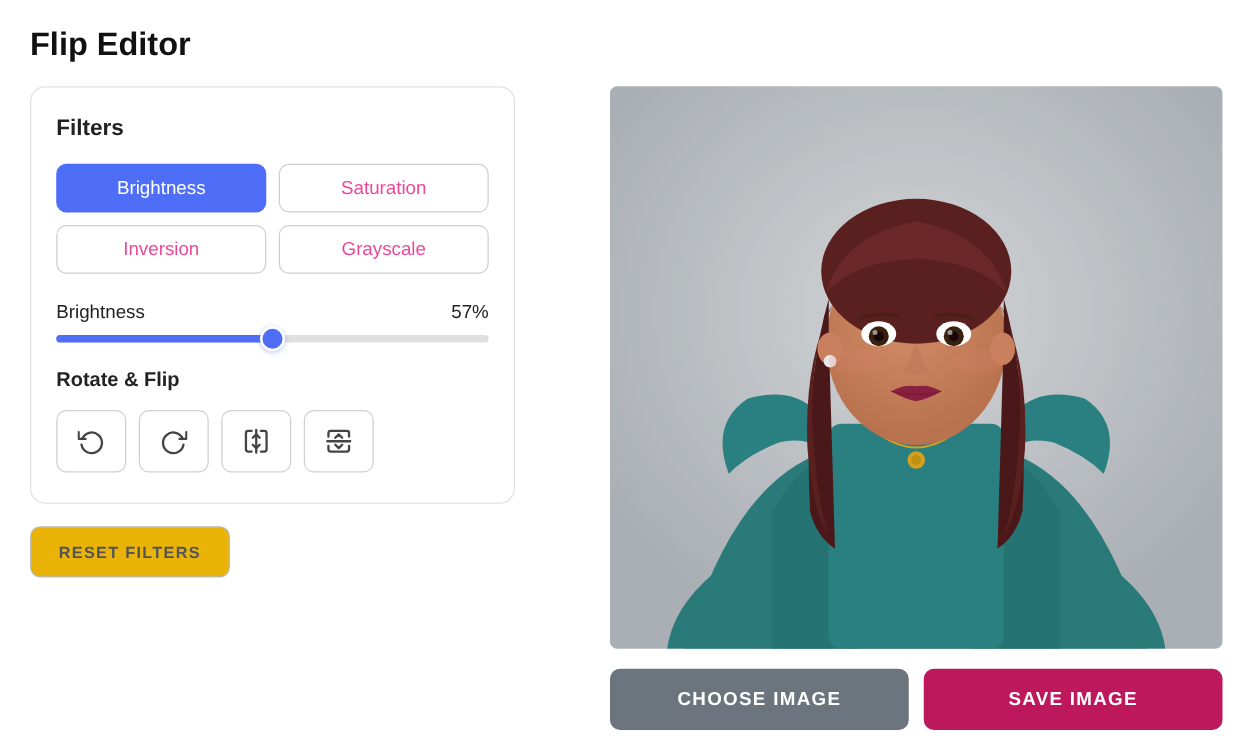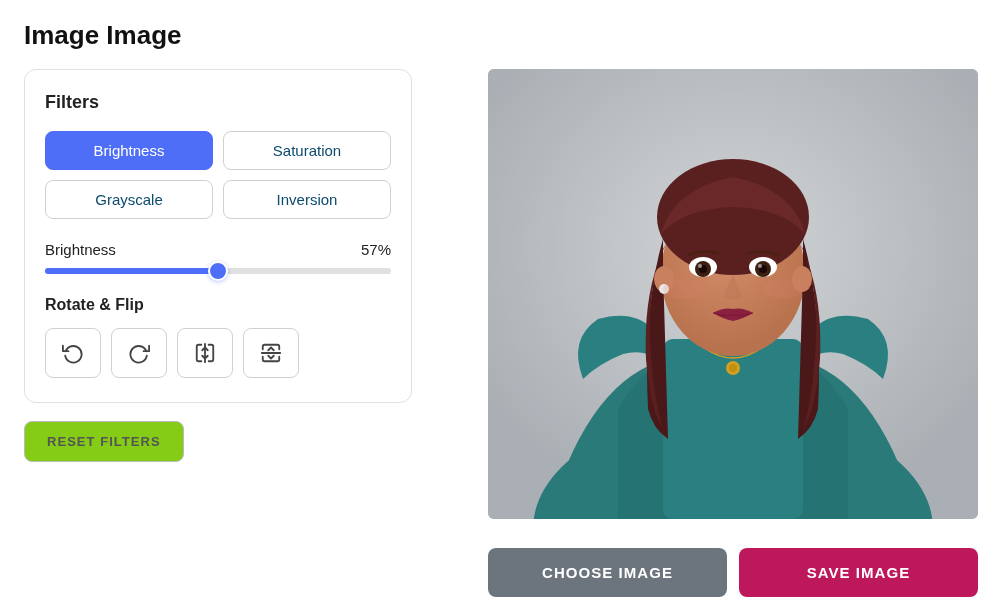--- a/index.html
+++ b/index.html
@@ -45,21 +45,21 @@
       gap: 10px;
       margin-bottom: 22px;
     }
     .filter-btn {
       padding: 10px 0;
       border-radius: 8px;
       border: 1.5px solid #d0d0d0;
       background: #fff;
       font-size: 15px;
       font-weight: 500;
-      color: #0c4a6e;
+      color: #ec4899;
       cursor: pointer;
       transition: background 0.15s, color 0.15s;
     }
     .filter-btn.active {
       background: #4f6ef7;
       color: #fff;
       border-color: #4f6ef7;
     }
     .slider-section {
       margin-bottom: 22px;
@@ -127,36 +127,36 @@
       font-size: 20px;
       color: #444;
       transition: background 0.12s;
     }
 
     .reset-btn {
       margin-top: 18px;
       padding: 12px 22px;
       border: 1.5px solid #bbb;
       border-radius: 8px;
-      background: #84cc16;
+      background: #eab308;
       font-size: 13px;
       font-weight: 700;
       letter-spacing: 0.08em;
       color: #555;
       cursor: pointer;
       text-transform: uppercase;
     }
 
     
     .right-panel {
       flex: 1;
       display: flex;
       flex-direction: column;
       align-items: flex-end;
-      gap: 13px;
+      gap: 0;
     }
     .image-preview {
       width: 490px;
       height: 450px;
       border-radius: 6px;
       overflow: hidden;
       background: #ccc;
       margin-bottom: 16px;
     }
     .person-svg {
@@ -192,33 +192,33 @@
       font-weight: 700;
       letter-spacing: 0.07em;
       cursor: pointer;
       text-transform: uppercase;
       flex: 1;
     }
   </style>
 </head>
 <body>
 
-<h1>Image Image</h1>
+<h1>Flip Editor</h1>
 
 <div class="main-layout">
 
   <div class="left-panel">
     <div class="filters-card">
       <div class="filters-title">Filters</div>
 
       <div class="filter-buttons-grid">
         <button class="filter-btn active">Brightness</button>
         <button class="filter-btn">Saturation</button>
+        <button class="filter-btn">Inversion</button>
         <button class="filter-btn">Grayscale</button>
-        <button class="filter-btn">Inversion</button>
       </div>
 
       <div class="slider-section">
         <div class="slider-label-row">
           <span class="slider-label">Brightness</span>
           <span class="slider-value">57%</span>
         </div>
         <div class="slider-track">
           <div class="slider-fill" style="width: 50%;"></div>
           <div class="slider-thumb" style="left: 50%;"></div>

